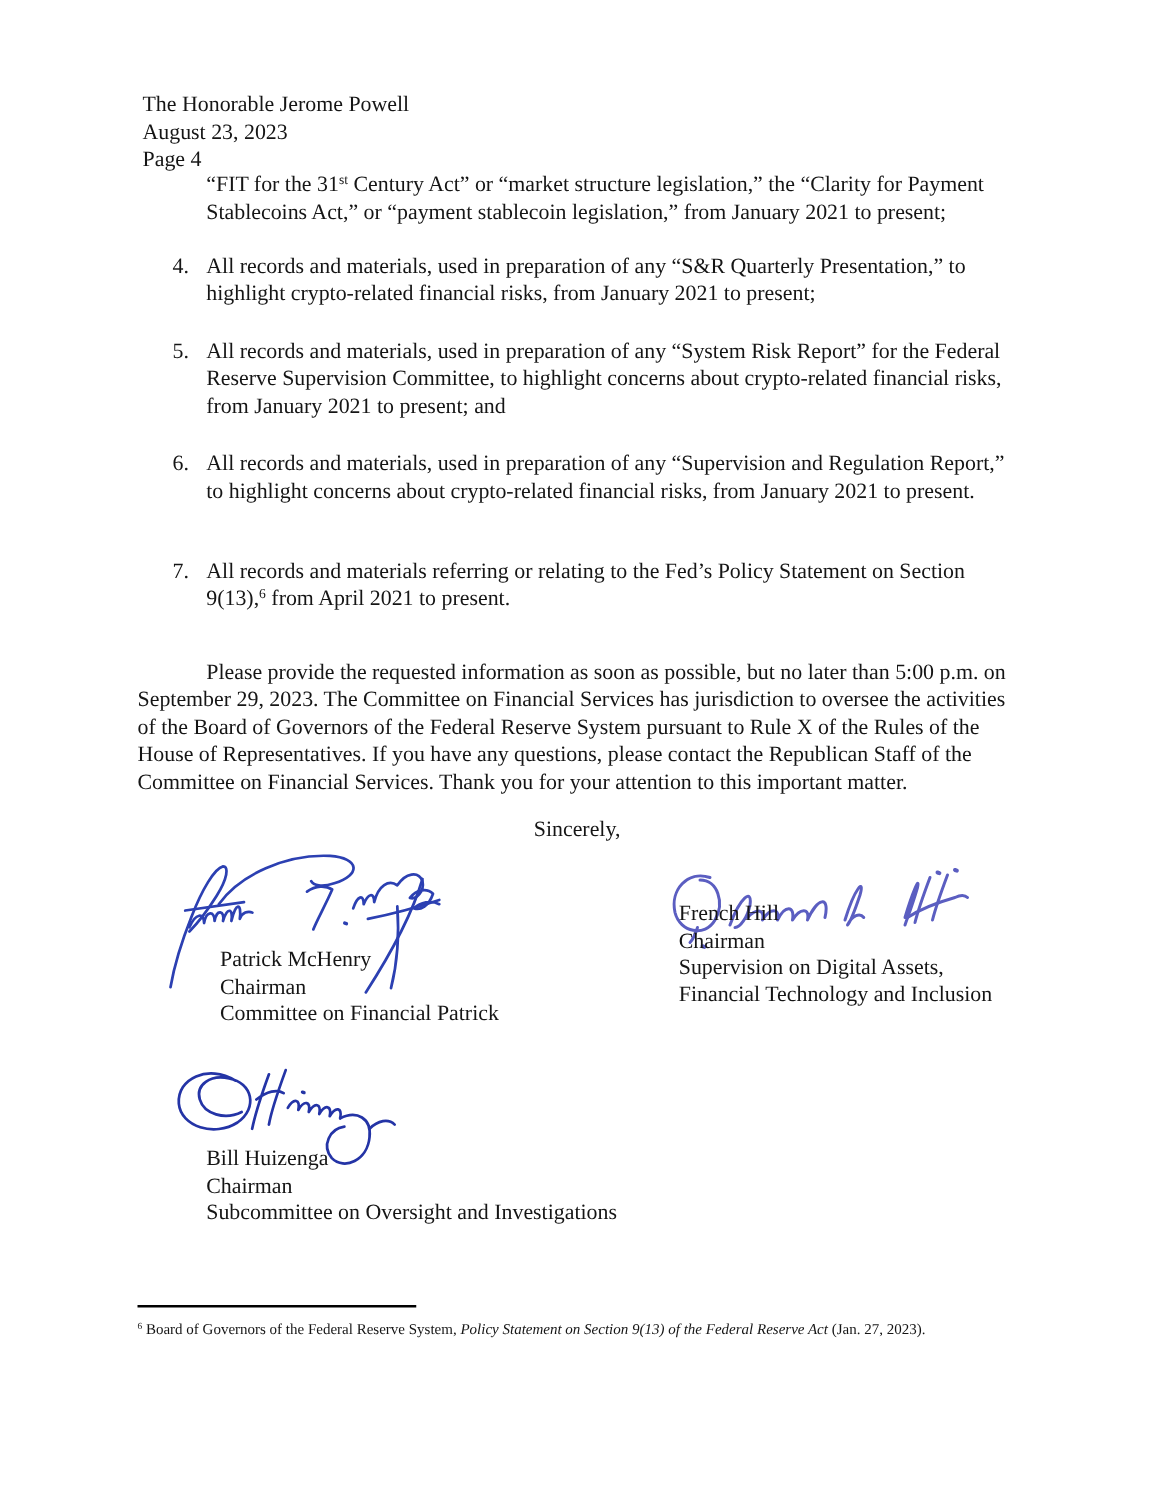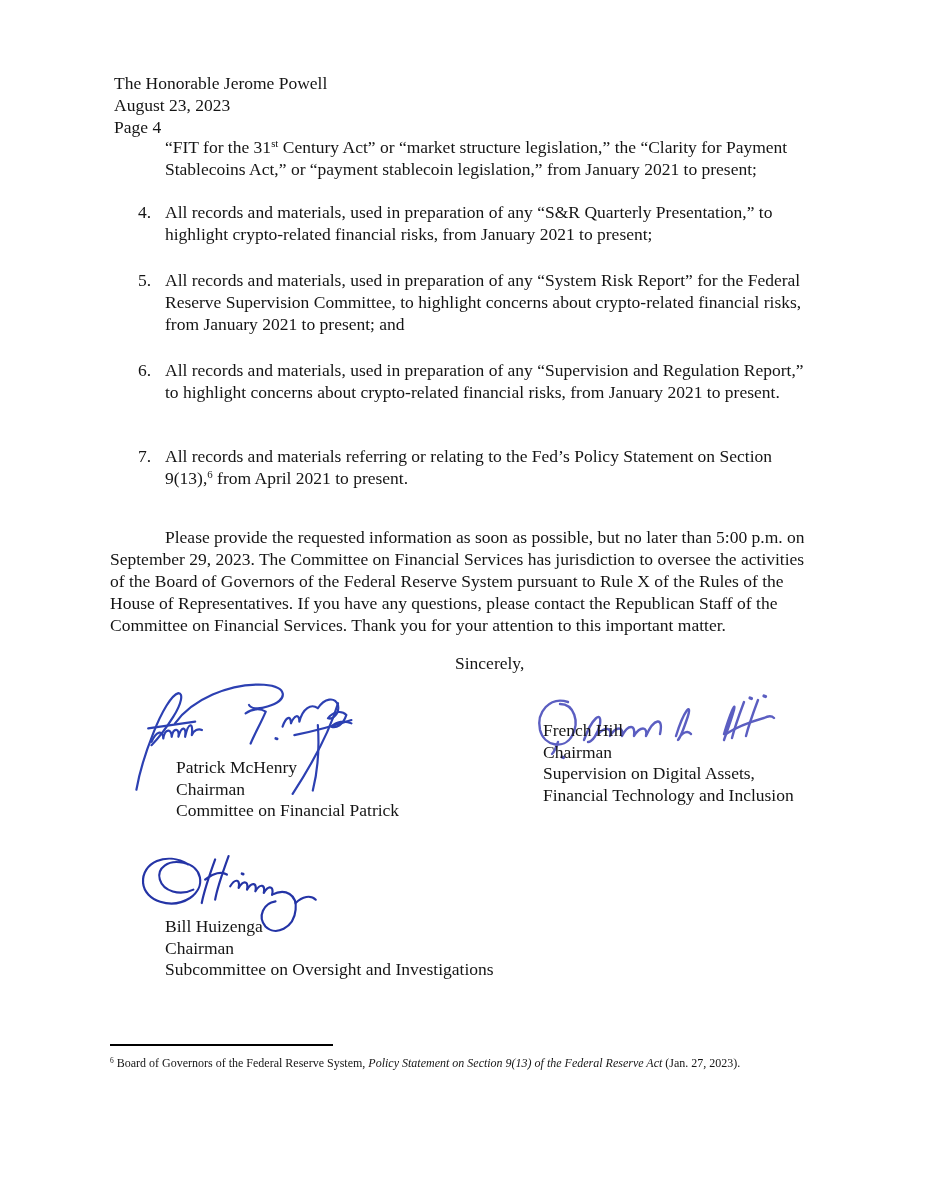--- a/index.html
+++ b/index.html
@@ -18,21 +18,21 @@
   .header { left: 114px; top: 52px; margin-top: 20px; }
   .continuation { left: 165px; top: 136px; width: 660px; }
   .list-item { left: 138px; width: 675px; display: flex; }
   .li-4 { top: 201px; }
   .li-5 { top: 269px; }
   .li-6 { top: 359px; }
   .li-7 { top: 445px; }
   .num { width: 27px; flex: none; }
   .itext { flex: 1; }
   .closing { left: 110px; top: 507px; width: 708px; text-indent: 55px; margin-top: 19px; }
-  .sincerely { left: 427px; top: 652px; margin-left: 28px; }
+  .sincerely { left: 427px; top: 652px; }
   .sig { position: absolute; pointer-events: none; }
   .sig-mchenry { left: 128px; top: 678px; width: 252px; height: 126px; }
   .sig-hill { left: 528px; top: 692px; width: 290px; height: 70px; }
   .sig-huizenga { left: 133px; top: 851px; width: 197px; height: 94px; }
   .sigblock { line-height: 21.5px; }
   .sb-mchenry { left: 176px; top: 757px; }
   .sb-hill { left: 543px; top: 720px; }
   .sb-huizenga { left: 165px; top: 916px; }
   .footnote-rule { left: 110px; top: 1044px; width: 223px; border-top: 2px solid #000; height: 0; }
   .footnote { left: 110px; top: 1052px; width: 742px; font-size: 12px; line-height: 23.5px; }

